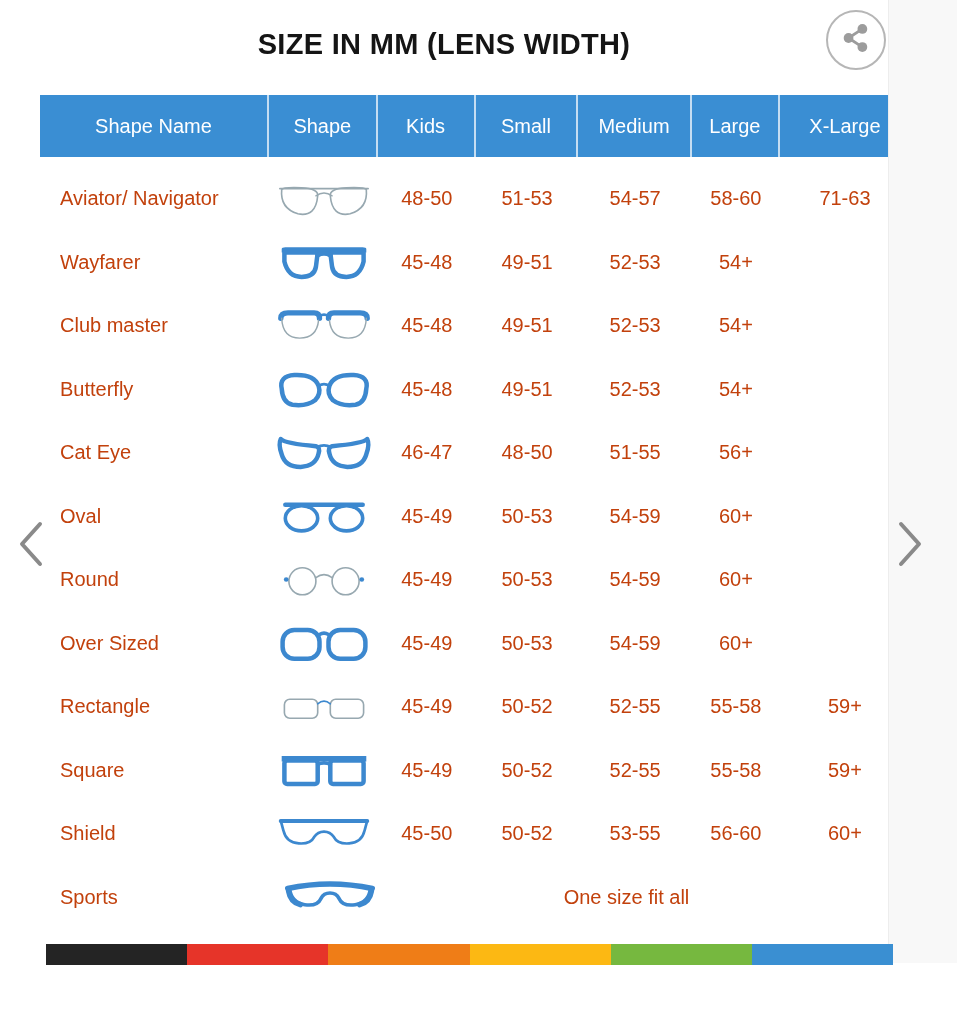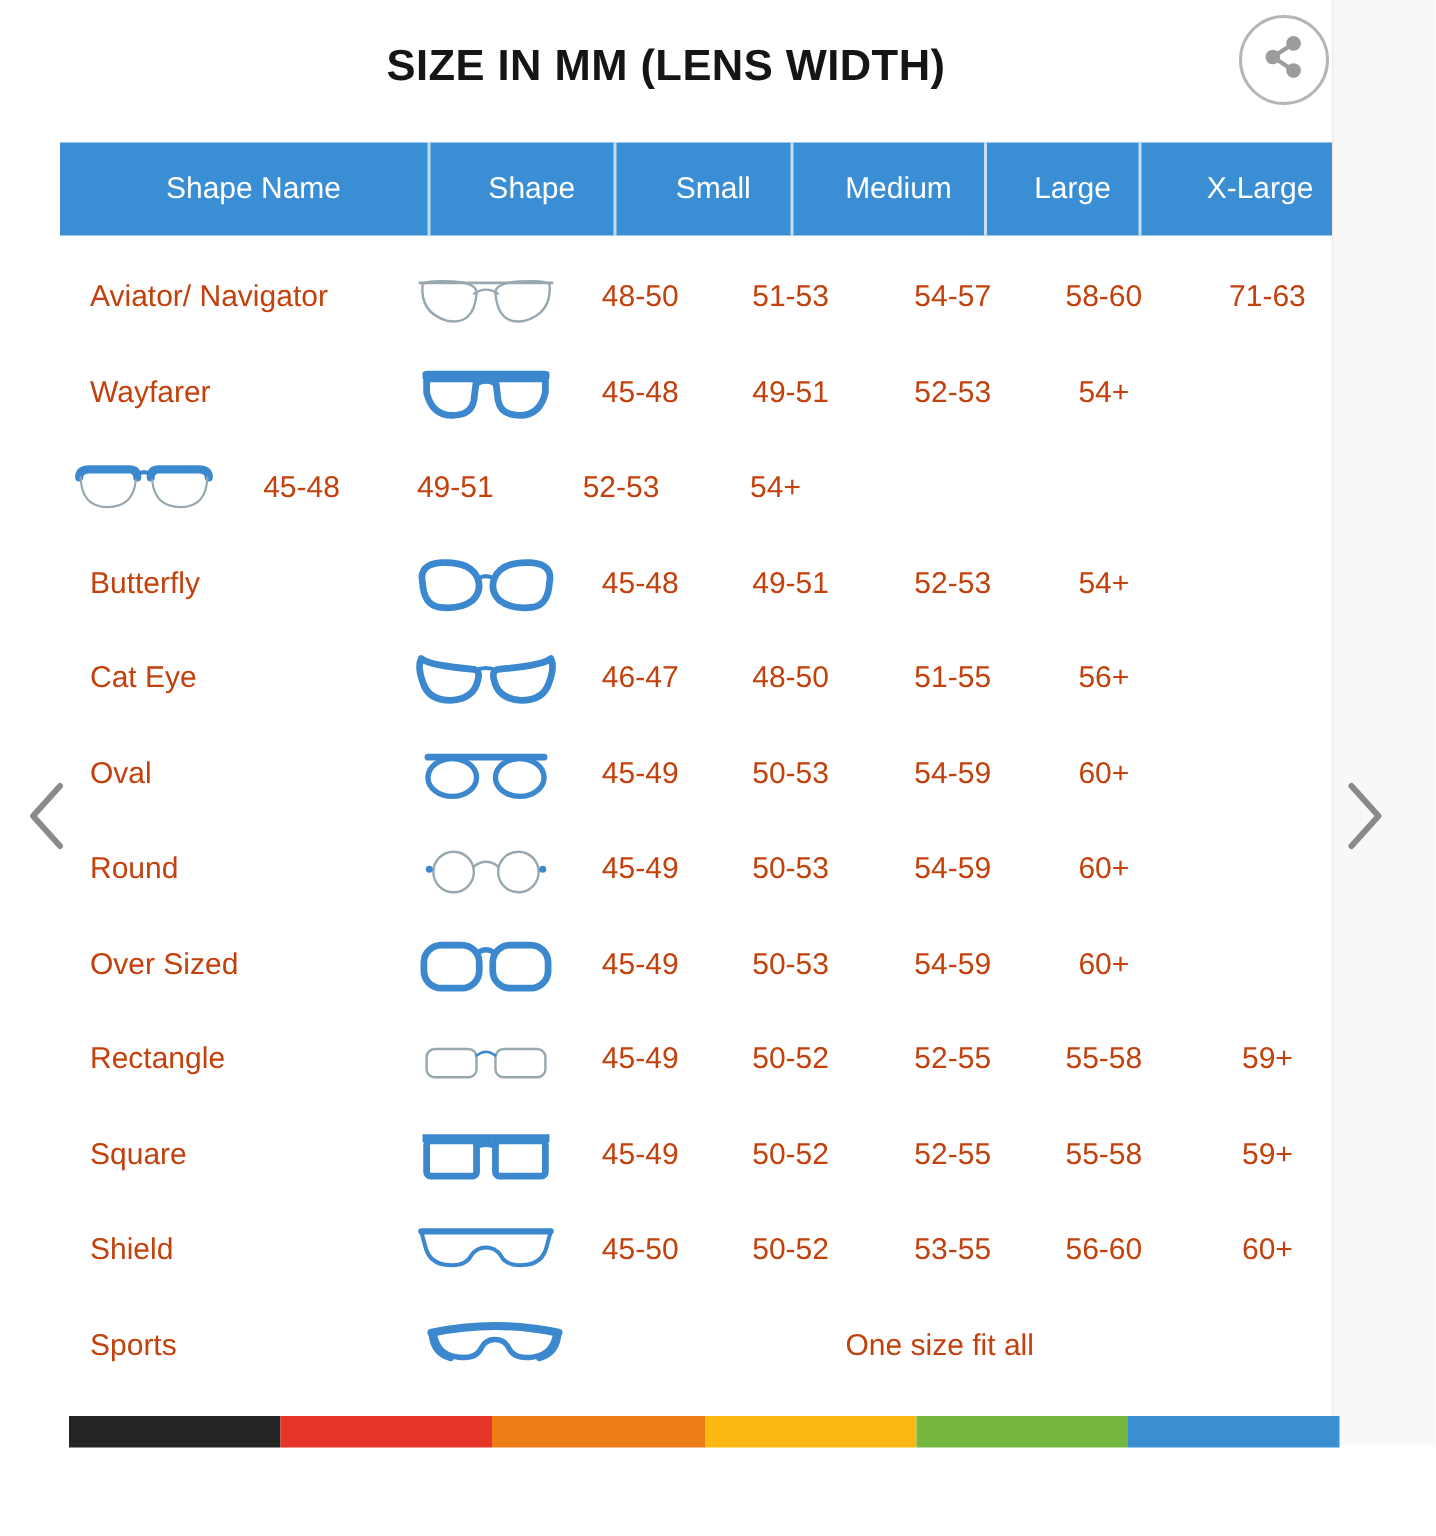--- a/index.html
+++ b/index.html
@@ -10,21 +10,21 @@
   }
   .right-strip{position:absolute;left:888px;top:0;width:69px;height:963px;background:#f8f8f8;border-left:1px solid #ededed;}
   .title{position:absolute;left:0;top:28px;width:888px;text-align:center;font-size:29px;font-weight:bold;color:#151515;letter-spacing:.3px;}
   .share-btn{position:absolute;left:826px;top:10px;width:60px;height:60px;border-radius:50%;background:#fff;border:2px solid #b6b6b6;display:flex;align-items:center;justify-content:center;cursor:pointer;box-sizing:border-box;}
   .chev{position:absolute;width:34px;height:56px;cursor:pointer;}
   .chev-left{left:14px;top:516px;}
   .chev-right{left:893px;top:516px;}
 
   .table{position:absolute;left:40px;top:95px;width:848px;}
   .thead{display:flex;height:62px;background:#3a8ed3;color:#ffffff;font-size:20px;}
-  .th{display:flex;align-items:center;justify-content:center;box-sizing:border-box;border-right:2px solid rgba(255,255,255,.7);margin-left:13px;}
+  .th{display:flex;align-items:center;justify-content:center;box-sizing:border-box;border-right:2px solid rgba(255,255,255,.7);}
   .th:last-child{border-right:none;}
   .c-name{width:234px;}
   .c-shape{width:111px;}
   .c-kids{width:100px;}
   .c-small{width:105px;}
   .c-medium{width:116px;}
   .c-large{width:90px;}
   .c-xlarge{width:110px;padding-left:22px;}
 
   .tbody{position:absolute;left:40px;top:167px;width:848px;}
@@ -67,20 +67,21 @@
     <svg width="34" height="56" viewBox="0 0 34 56" fill="none">
       <path d="M8 8 L26 28 L8 48" stroke="#8a8a8a" stroke-width="4" stroke-linecap="round" stroke-linejoin="round"></path>
     </svg>
   </span>
 </div>
 
 <div class="table">
   <div class="thead">
     <div class="th c-name">Shape Name</div>
     <div class="th c-shape">Shape</div>
+    <div class="th c-kids">Kids</div>
     <div class="th c-small">Small</div>
     <div class="th c-medium">Medium</div>
     <div class="th c-large">Large</div>
     <div class="th c-xlarge">X-Large</div>
   </div>
 </div>
 
 <div class="tbody">
 
   <div class="tr">
@@ -111,20 +112,21 @@
       </svg>
     </div>
     <div class="td c-kids">45-48</div>
     <div class="td c-small">49-51</div>
     <div class="td c-medium">52-53</div>
     <div class="td c-large">54+</div>
     <div class="td c-xlarge"></div>
   </div>
 
   <div class="tr">
+    <div class="td c-name">Club master</div>
     <div class="td c-shape">
       <svg width="100" height="45" viewBox="0 0 110 50" fill="none" stroke-linecap="round" stroke-linejoin="round">
         <path d="M7 17 Q7 11 15 11 H44 Q50 11 50 17" stroke="#3c88cf" stroke-width="6"></path>
         <path d="M103 17 Q103 11 95 11 H66 Q60 11 60 17" stroke="#3c88cf" stroke-width="6"></path>
         <path d="M50 15 Q55 11 60 15" stroke="#3c88cf" stroke-width="3"></path>
         <path d="M8 17 Q9 39 28 39 Q47 39 49 19" stroke="#97a8b0" stroke-width="1.6"></path>
         <path d="M102 17 Q101 39 82 39 Q63 39 61 19" stroke="#97a8b0" stroke-width="1.6"></path>
       </svg>
     </div>
     <div class="td c-kids">45-48</div>

